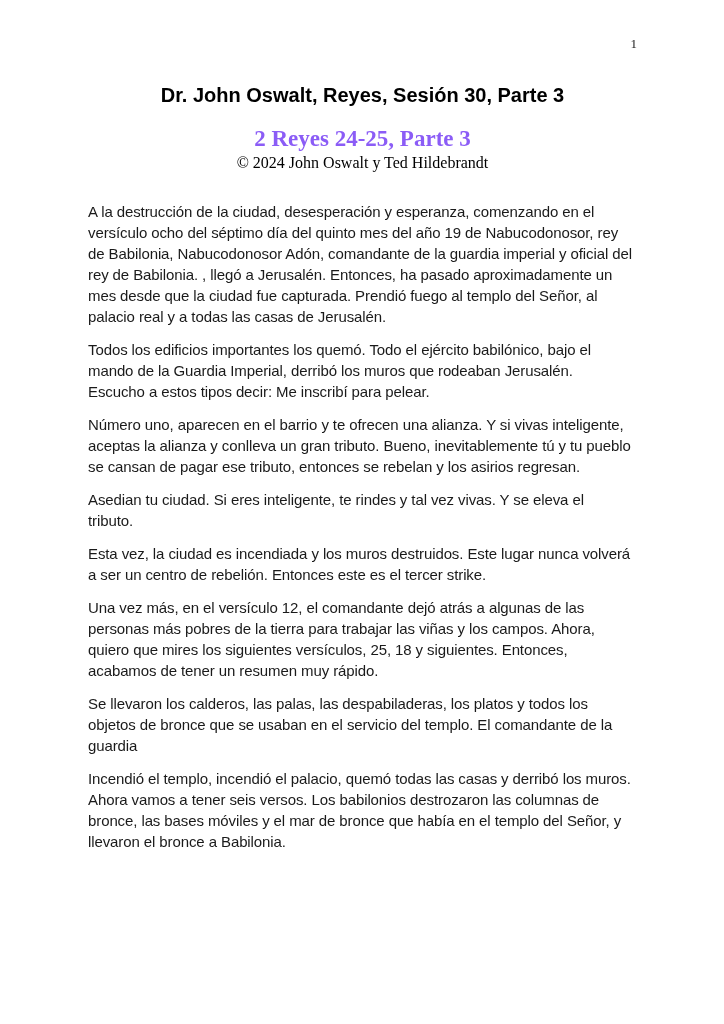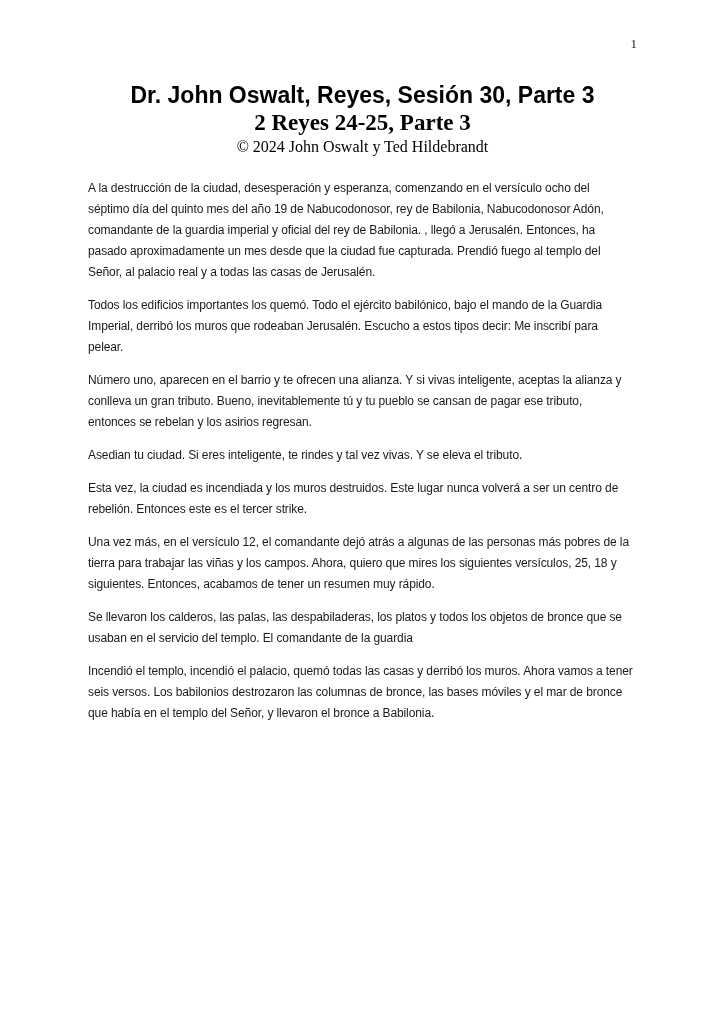--- a/index.html
+++ b/index.html
@@ -21,48 +21,48 @@
   .page-number {
     font-family: "Liberation Serif", "DejaVu Serif", serif;
     font-size: 13px;
     line-height: 15px;
     color: #222222;
     text-align: right;
     margin: 0 0 31px 0;
   }
   .title-main {
     font-family: "Liberation Sans", "DejaVu Sans", sans-serif;
-    font-size: 23px;
+    font-size: 20px;
     line-height: 27px;
     font-weight: bold;
     color: #000000;
     text-align: center;
-    margin: 0;
+    margin: 16px;
   }
   .title-sub {
     font-family: "Liberation Serif", "DejaVu Serif", serif;
     font-size: 23px;
     line-height: 28px;
     font-weight: bold;
-    color: #000000;
+    color: #8b5cf6;
     text-align: center;
     margin: 0;
   }
   .copyright {
     font-family: "Liberation Serif", "DejaVu Serif", serif;
     font-size: 16px;
     line-height: 19px;
     font-weight: normal;
     color: #000000;
     text-align: center;
-    margin: 0 0 22px 0;
+    margin: 0 0 29px 0;
   }
   .body-text p {
     font-family: "Liberation Sans", "DejaVu Sans", sans-serif;
-    font-size: 12px;
+    font-size: 15px;
     line-height: 21px;
     letter-spacing: -0.1px;
     color: #1a1a1a;
     text-align: left;
     margin: 0 4px 12px 0;
   }
 </style>
 </head>
 <body>
 

